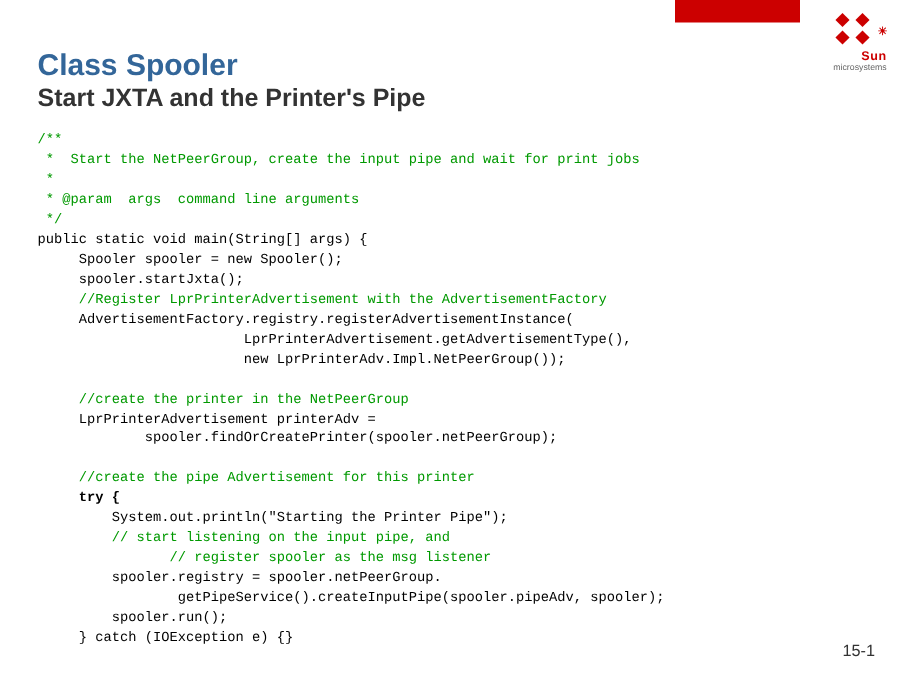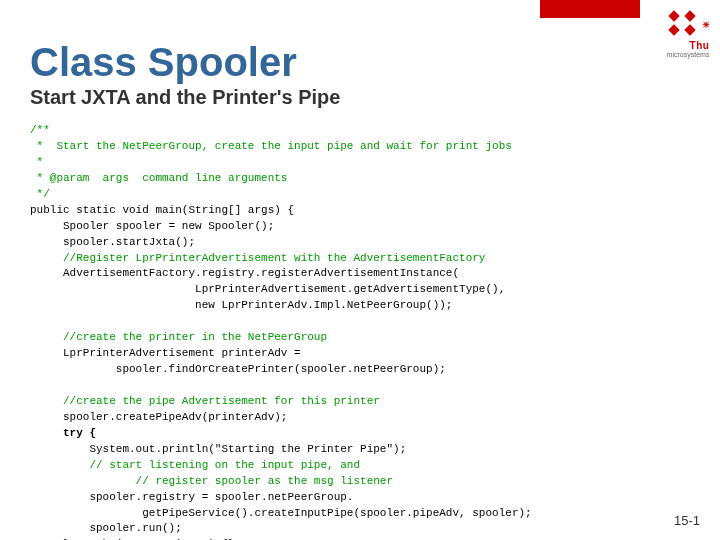--- a/index.html
+++ b/index.html
@@ -57,21 +57,21 @@
       letter-spacing: 0.5px;
     }
 
     .sun-sub-text {
       font-size: 7px;
       color: #666;
     }
 
     
     .title {
-      font-size: 40px;
+      font-size: 24px;
       font-weight: bold;
       color: #336699;
       margin-top: 20px;
       line-height: 1.1;
     }
 
     .subtitle {
       font-size: 20px;
       color: #333333;
       margin-top: 2px;
@@ -111,21 +111,21 @@
 
       <g fill="#cc0000">
         <rect x="4" y="4" width="8" height="8" transform="rotate(45 8 8)"></rect>
         <rect x="20" y="4" width="8" height="8" transform="rotate(45 24 8)"></rect>
         <rect x="4" y="18" width="8" height="8" transform="rotate(45 8 22)"></rect>
         <rect x="20" y="18" width="8" height="8" transform="rotate(45 24 22)"></rect>
       </g>
       <text x="36" y="20" font-size="9" fill="#cc0000" font-family="Arial" font-weight="bold">☀</text>
     </svg>
     <div style="display:flex; flex-direction:column; align-items:flex-end; margin-top:2px;">
-      <span class="sun-logo-text">Thu</span>
+      <span class="sun-logo-text">Sun</span>
       <span class="sun-sub-text">microsystems</span>
     </div>
   </div>
 
   <h1 class="title">Class Spooler</h1>
   <h2 class="subtitle">Start JXTA and the Printer's Pipe</h2>
 
   <div class="code-block" id="code-container"><span style="color: rgb(0, 153, 0);">/**
 </span><span style="color: rgb(0, 153, 0);"> *  Start the NetPeerGroup, create the input pipe and wait for print jobs
 </span><span style="color: rgb(0, 153, 0);"> *
@@ -137,21 +137,20 @@
 </span><span style="color: rgb(0, 153, 0);">     //Register LprPrinterAdvertisement with the AdvertisementFactory
 </span><span style="color: rgb(0, 0, 0);">     AdvertisementFactory.registry.registerAdvertisementInstance(
 </span><span style="color: rgb(0, 0, 0);">                         LprPrinterAdvertisement.getAdvertisementType(),
 </span><span style="color: rgb(0, 0, 0);">                         new LprPrinterAdv.Impl.NetPeerGroup());
 </span><span style="color: rgb(0, 0, 0);">
 </span><span style="color: rgb(0, 153, 0);">     //create the printer in the NetPeerGroup
 </span><span style="color: rgb(0, 0, 0);">     LprPrinterAdvertisement printerAdv =
 </span><span style="color: rgb(0, 0, 0);">             spooler.findOrCreatePrinter(spooler.netPeerGroup);
 </span><span style="color: rgb(0, 0, 0);">
 </span><span style="color: rgb(0, 153, 0);">     //create the pipe Advertisement for this printer
-</span><span style="color: rgb(0, 0, 0);">     spooler.createPipeAdv(printerAdv);
 </span><span style="color: rgb(0, 0, 0); font-weight: bold;">     try {
 </span><span style="color: rgb(0, 0, 0);">         System.out.println("Starting the Printer Pipe");
 </span><span style="color: rgb(0, 153, 0);">         // start listening on the input pipe, and
 </span><span style="color: rgb(0, 153, 0);">                // register spooler as the msg listener
 </span><span style="color: rgb(0, 0, 0);">         spooler.registry = spooler.netPeerGroup.
 </span><span style="color: rgb(0, 0, 0);">                 getPipeService().createInputPipe(spooler.pipeAdv, spooler);
 </span><span style="color: rgb(0, 0, 0);">         spooler.run();
 </span><span style="color: rgb(0, 0, 0);">     } catch (IOException e) {}
 </span></div>
 

